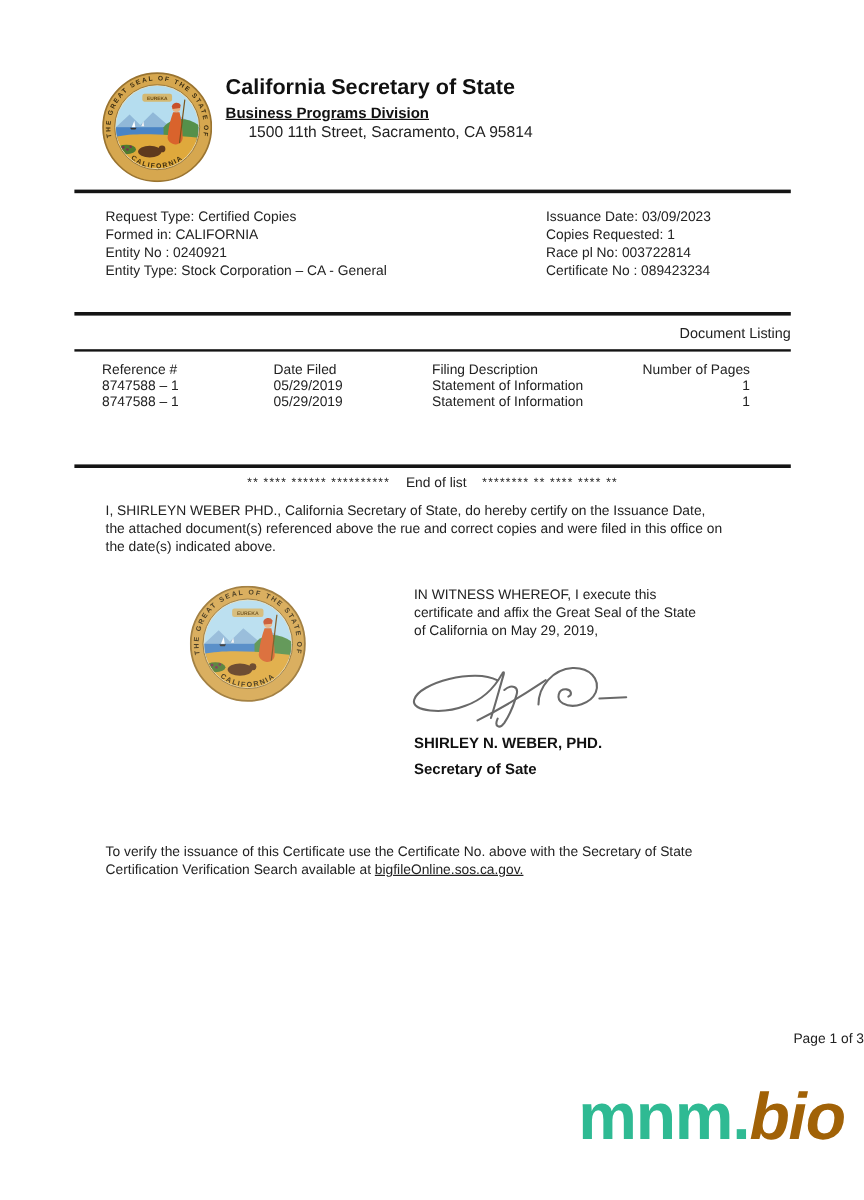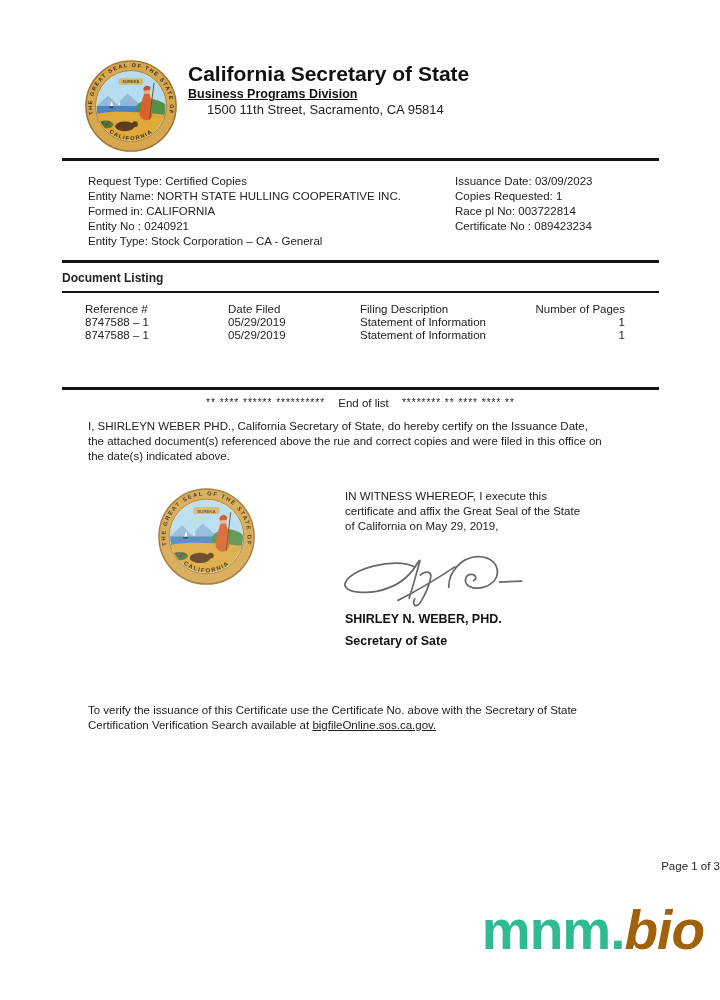--- a/index.html
+++ b/index.html
@@ -2,30 +2,30 @@
 <html><head>
 <meta charset="utf-8">
 <style>
   * { margin:0; padding:0; box-sizing:border-box; }
   html,body { background:#fff; }
   body { font-family:"Liberation Sans", sans-serif; color:#1c1c1c; }
   .page { position:relative; width:720px; height:1000px; background:#fff; overflow:hidden; }
   .rule { position:absolute; left:62px; width:597px; background:#141414; }
 
   
-  .hdr-title { position:absolute; left:188px; top:62px; font-size:21px; font-weight:bold; color:#111; }
+  .hdr-title { position:absolute; left:188px; top:62px; font-size:18px; font-weight:bold; color:#111; }
   .hdr-sub   { position:absolute; left:188px; top:87px; font-size:12.5px; font-weight:bold; color:#111;text-decoration:underline; }
   .hdr-addr  { position:absolute; left:188px; top:102px; font-size:13px; color:#222;margin-left:19px; }
 
   
   .info-col { position:absolute; top:174px; font-size:11.5px; line-height:15px; color:#222; }
   .info-col.left  { left:88px; }
   .info-col.right { left:455px; }
 
-  .doc-title { position:absolute; left:62px; top:271px; width:597px; text-align:left; font-size:12px; color:#222;font-weight:bold; }
+  .doc-title { position:absolute; left:62px; top:271px; width:597px; text-align:right; font-size:12px; color:#222; }
 
   
   .tbl-row { position:absolute; left:62px; width:597px; height:13px; font-size:11.5px; color:#222; }
   .tbl-c1 { position:absolute; left:23px;  width:140px; }
   .tbl-c2 { position:absolute; left:166px; width:120px; }
   .tbl-c3 { position:absolute; left:298px; width:180px; }
   .tbl-c4 { position:absolute; left:458px; width:105px; text-align:right; }
 
   .endlist { position:absolute; left:62px; top:365px; width:597px; text-align:center; font-size:11.5px; color:#222;margin-top:32px; }
   .endlist .stars { font-size:10px; letter-spacing:1px; position:relative; top:-1px; }
@@ -102,21 +102,20 @@
       </svg>
   </div>
   <div class="hdr-title">California Secretary of State</div>
   <div class="hdr-sub">Business Programs Division</div>
   <div class="hdr-addr">1500 11th Street, Sacramento, CA 95814</div>
 
   <div class="rule" style="top:158px; height:3px;"></div>
 
   <div class="info-col left">
     <div>Request Type: Certified Copies</div>
-    <div>Entity Name: NORTH STATE HULLING COOPERATIVE INC.</div>
     <div>Formed in: CALIFORNIA</div>
     <div>Entity No : 0240921</div>
     <div>Entity Type: Stock Corporation – CA - General</div>
   </div>
   <div class="info-col right">
     <div>Issuance Date: 03/09/2023</div>
     <div>Copies Requested: 1</div>
     <div>Race pl No: 003722814</div>
     <div>Certificate No : 089423234</div>
   </div>

